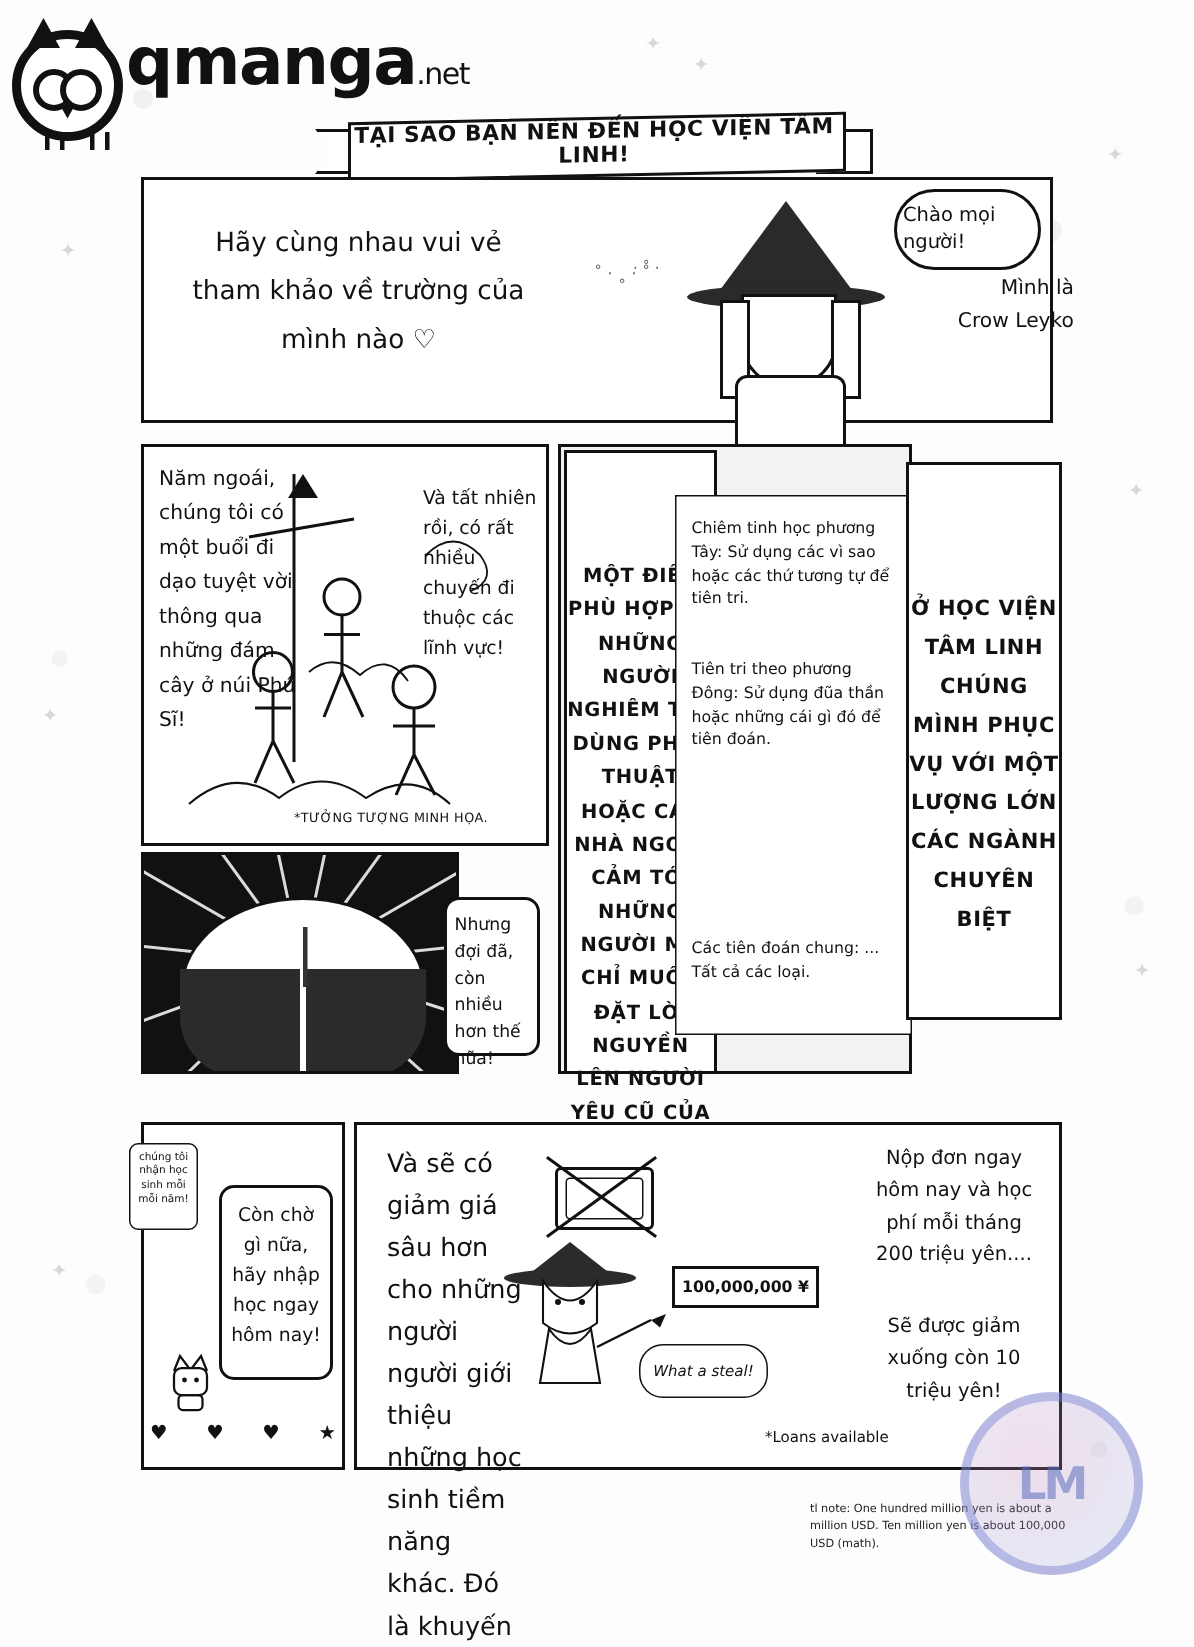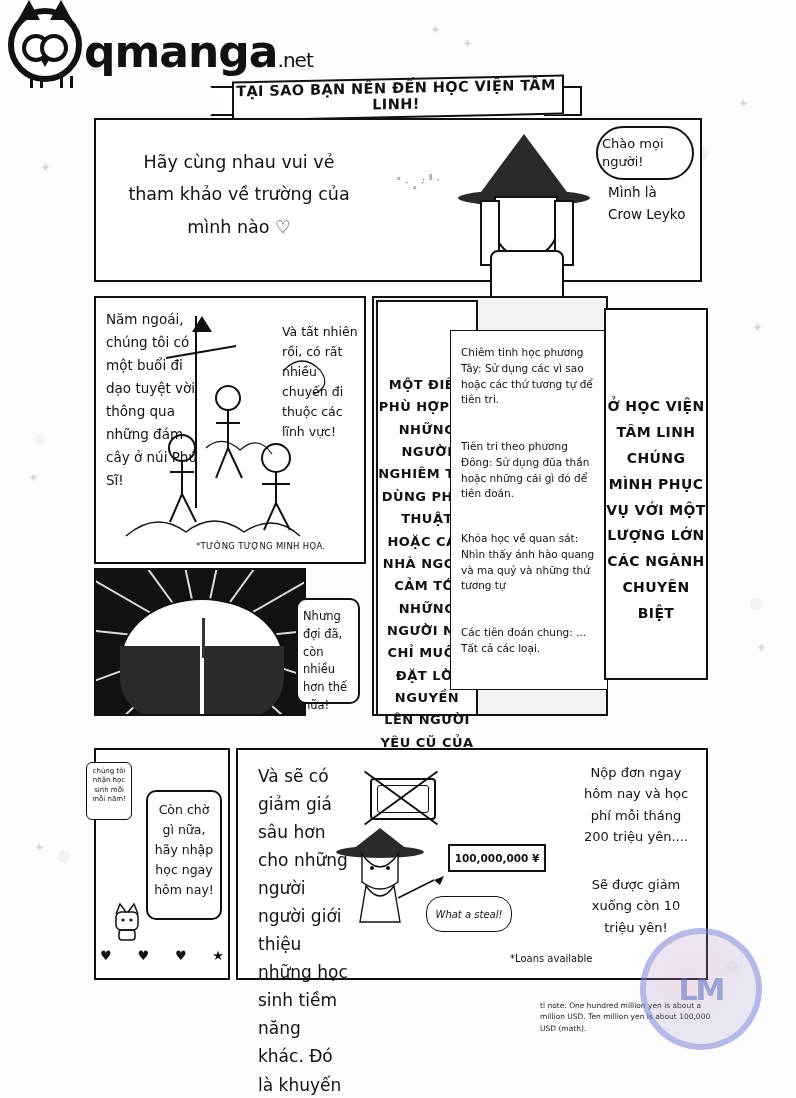--- a/index.html
+++ b/index.html
@@ -11,21 +11,21 @@
       radial-gradient(circle at 12% 6%, rgba(0,0,0,0.05) 0 6px, transparent 7px),
       radial-gradient(circle at 88% 14%, rgba(0,0,0,0.05) 0 7px, transparent 8px),
       radial-gradient(circle at 5% 40%, rgba(0,0,0,0.04) 0 5px, transparent 6px),
       radial-gradient(circle at 95% 55%, rgba(0,0,0,0.04) 0 6px, transparent 7px),
       radial-gradient(circle at 8% 78%, rgba(0,0,0,0.04) 0 6px, transparent 7px),
       radial-gradient(circle at 92% 88%, rgba(0,0,0,0.04) 0 5px, transparent 6px),
       #fdfdfd;}
   .sparkle{position:absolute;color:#d8d8d8;font-size:13px;}
 
   
-  .logo{position:absolute;left:8px;top:8px;display:flex;align-items:flex-end;}
+  .logo{position:absolute;left:8px;top:20px;display:flex;align-items:flex-start;}
   .owl{width:74px;height:74px;border:6px solid #111;border-radius:50%;
        position:relative;box-sizing:border-box;background:#fff;}
   .owl .ear{position:absolute;top:-14px;width:0;height:0;border-left:11px solid transparent;
        border-right:11px solid transparent;border-bottom:20px solid #111;}
   .owl .ear.l{left:4px;transform:rotate(-18px);}
   .owl .ear.r{right:4px;}
   .owl .eye{position:absolute;top:20px;width:20px;height:20px;border-radius:50%;
        background:#fff;border:4px solid #111;}
   .owl .eye.l{left:8px;}
   .owl .eye.r{right:8px;}
@@ -51,21 +51,21 @@
   
   .panel{position:absolute;border:2px solid #111;background:#fff;box-sizing:border-box;}
 
   
   .hand{font-family:"DejaVu Sans", sans-serif;}
 
   
   #p1{left:94px;top:118px;width:608px;height:164px;}
   #p1 .left{position:absolute;left:28px;top:26px;width:230px;font-size:17.5px;
        line-height:1.85;text-align:center;}
-  #p1 .mid{position:absolute;left:512px;top:62px;width:80px;text-align:left;
+  #p1 .mid{position:absolute;left:540px;top:62px;width:80px;text-align:right;
        font-size:13.5px;line-height:1.6;}
   .bubble-top{position:absolute;left:596px;top:126px;width:98px;height:54px;
        border:2px solid #111;border-radius:28px;background:#fff;
        display:flex;align-items:center;justify-content:center;text-align:left;
        font-size:13px;line-height:1.4;padding:4px;box-sizing:border-box;}
 
   
   .witch{position:absolute;}
   .witch .hat{position:absolute;width:0;height:0;border-left:46px solid transparent;
        border-right:46px solid transparent;border-bottom:62px solid #2a2a2a;}
@@ -223,21 +223,20 @@
   </svg>
 </div>
 
 <div id="p3" class="panel"></div>
 <div id="p4" class="panel">
   <div class="v hand">MỘT ĐIỀU PHÙ HỢP TỪ NHỮNG NGƯỜI NGHIÊM TÚC DÙNG PHÉP THUẬT HOẶC CÁC NHÀ NGOẠI CẢM TỚI NHỮNG NGƯỜI MÀ CHỈ MUỐN ĐẶT LỜI NGUYỀN LÊN NGƯỜI YÊU CŨ CỦA HỌ</div>
 </div>
 <div id="p5" class="panel">
   <div class="blk" style="top:14px">Chiêm tinh học phương Tây: Sử dụng các vì sao hoặc các thứ tương tự để tiên tri.</div>
   <div class="blk" style="top:108px">Tiên tri theo phương Đông: Sử dụng đũa thần hoặc những cái gì đó để tiên đoán.</div>
-  <div class="blk" style="top:200px">Khóa học về quan sát: Nhìn thấy ánh hào quang và ma quỷ và những thứ tương tự</div>
   <div class="blk" style="top:294px">Các tiên đoán chung: ... Tất cả các loại.</div>
 </div>
 <div id="p6" class="panel">
   <div class="v hand">Ở HỌC VIỆN TÂM LINH CHÚNG MÌNH PHỤC VỤ VỚI MỘT LƯỢNG LỚN CÁC NGÀNH CHUYÊN BIỆT</div>
 </div>
 
 <div class="panel" id="p7">
   <div class="ray" style="transform:rotate(0deg)"></div>
   <div class="ray" style="transform:rotate(22deg)"></div>
   <div class="ray" style="transform:rotate(46deg)"></div>

